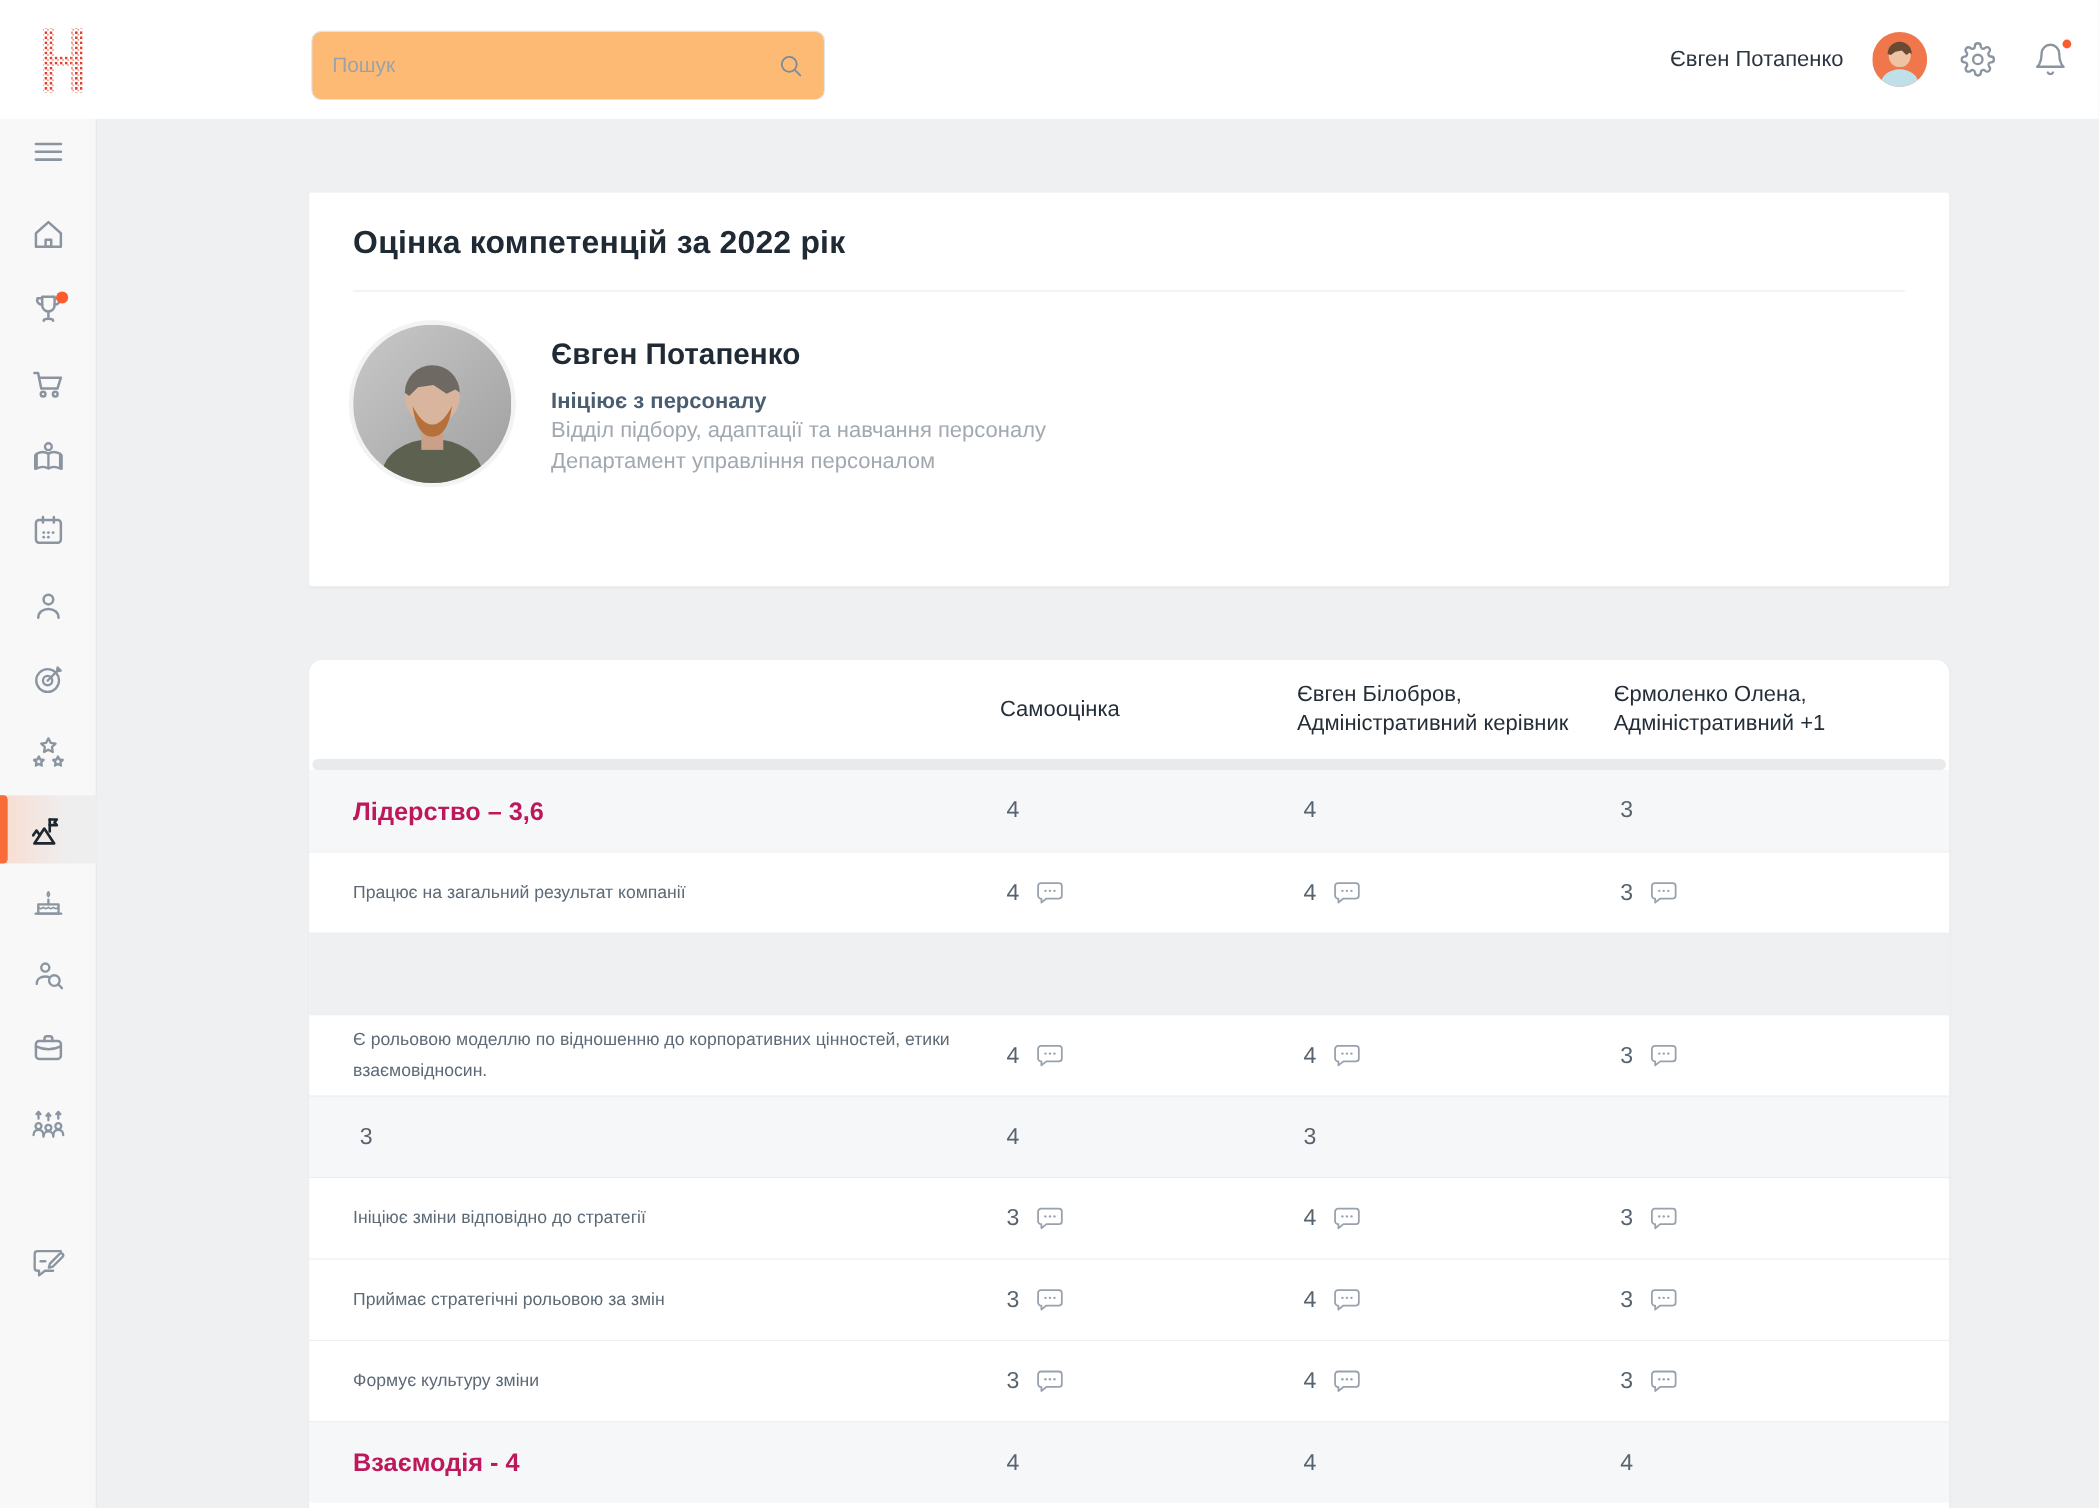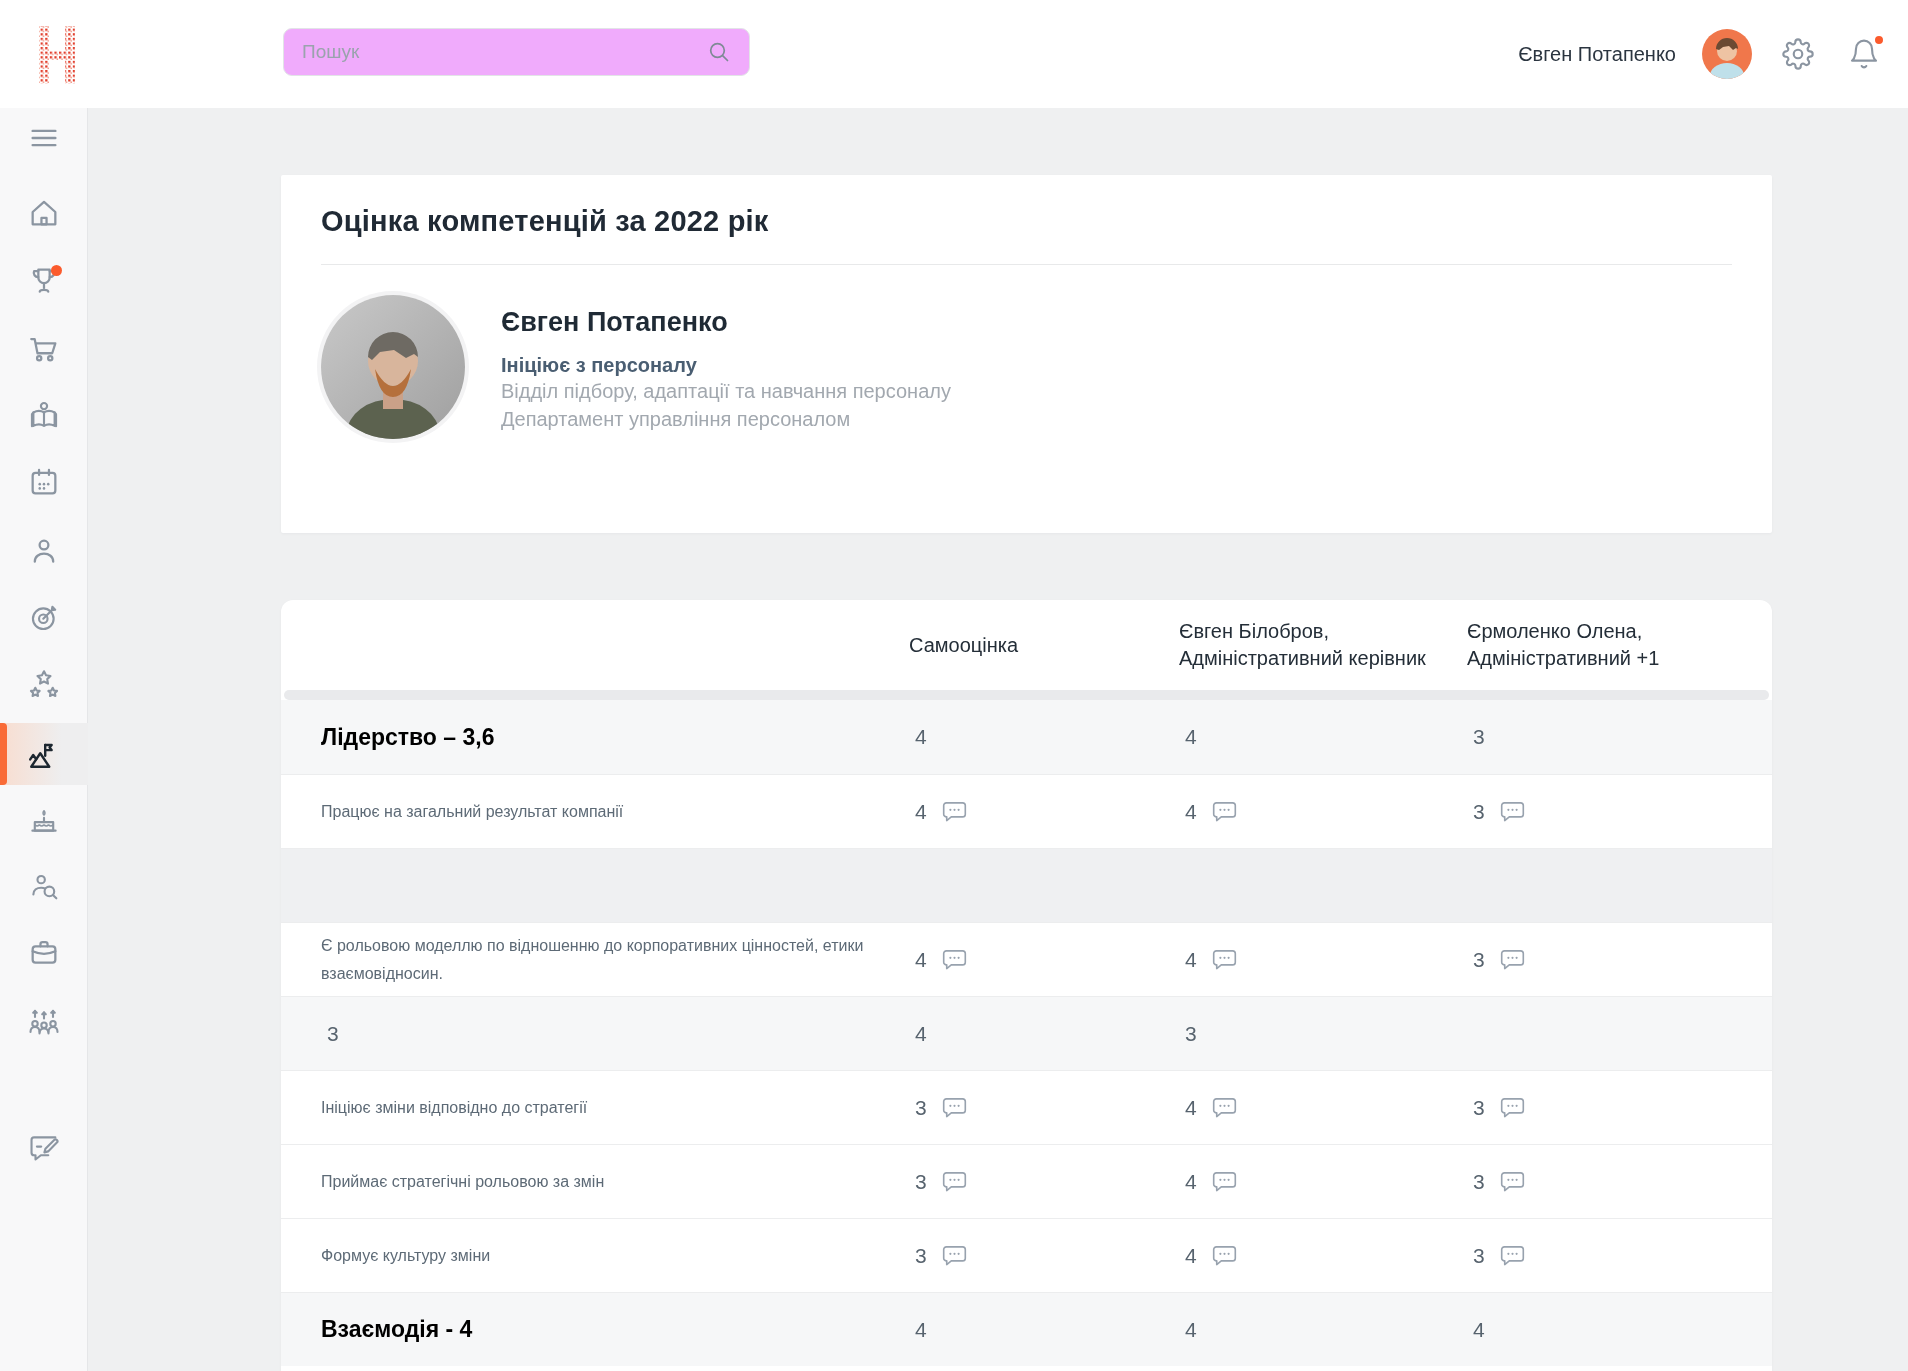--- a/index.html
+++ b/index.html
@@ -6,22 +6,22 @@
   html,body { width:1908px; height:1371px; }
   body {
     font-family:"Liberation Sans","DejaVu Sans",sans-serif;
     background:#eff0f1; color:#212b36; overflow:hidden; position:relative;
   }
   svg { display:block; }
 
   
   .topbar { position:absolute; top:0; left:0; width:1908px; height:108px; background:#ffffff; z-index:5; }
   .logo { position:absolute; left:36px; top:24px; cursor:pointer; }
-  .search { position:absolute; left:283px; top:28px; width:467px; height:48px;
-    border:1px solid #e2e4e7; border-radius:9px; background:#f0abfc; display:flex; align-items:center; padding:0 18px; }
+  .search { position:absolute; left:283px; top:28px; width:467px; height:63px;
+    border:1px solid #e2e4e7; border-radius:9px; background:#fdba74; display:flex; align-items:center; padding:0 18px; }
   .search input { flex:1; border:none; outline:none; font-size:19px; color:#3c4652; background:transparent;
     font-family:"Liberation Sans","DejaVu Sans",sans-serif; }
   .search input::placeholder { color:#9aa3ad; }
   .top-right { position:absolute; right:24px; top:0; height:108px; display:flex; align-items:center; gap:26px; }
   .user-name { font-size:20px; color:#2b3540; cursor:pointer; }
   .avatar-sm { width:50px; height:50px; border-radius:50%; overflow:hidden; cursor:pointer; }
   .icon-btn { background:none; border:none; cursor:pointer; position:relative; padding:4px; }
   .bell-dot { position:absolute; top:0px; right:-1px; width:12px; height:12px; border-radius:50%;
     background:#fb5b2d; border:2px solid #fff; }
 
@@ -55,21 +55,21 @@
 
   
   .table-card { top:600px; height:771px; border-radius:12px 12px 0 0; overflow:hidden; }
   .grid-cols { display:grid; grid-template-columns:588px 270px 288px 1fr; padding:0 40px; align-items:center; }
   .thead { height:90px; }
   .thead .hcell { font-size:20px; color:#242e38; line-height:27px; }
   .hscroll { height:10px; margin:0 3px; background:#e9eaec; border-radius:5px; }
   .trow { height:74px; }
   .trow + .trow { border-top:1px solid #ecedee; }
   .trow.category { background:#f6f7f8; }
-  .trow.category .label { font-size:23px; font-weight:bold; color:#000000; }
+  .trow.category .label { font-size:23px; font-weight:bold; color:#be185d; }
   .trow.category .score { color:#57636e; }
   .trow.item .label { font-size:16px; color:#5d6a76; line-height:28px; max-width:560px; }
   .trow.empty { background:#eff0f2; }
   .score { display:flex; align-items:center; gap:14px; font-size:21px; color:#57636e; padding-left:6px; }
   .comment { cursor:pointer; }
 </style>
 </head>
 <body>
 
 <header class="topbar">

